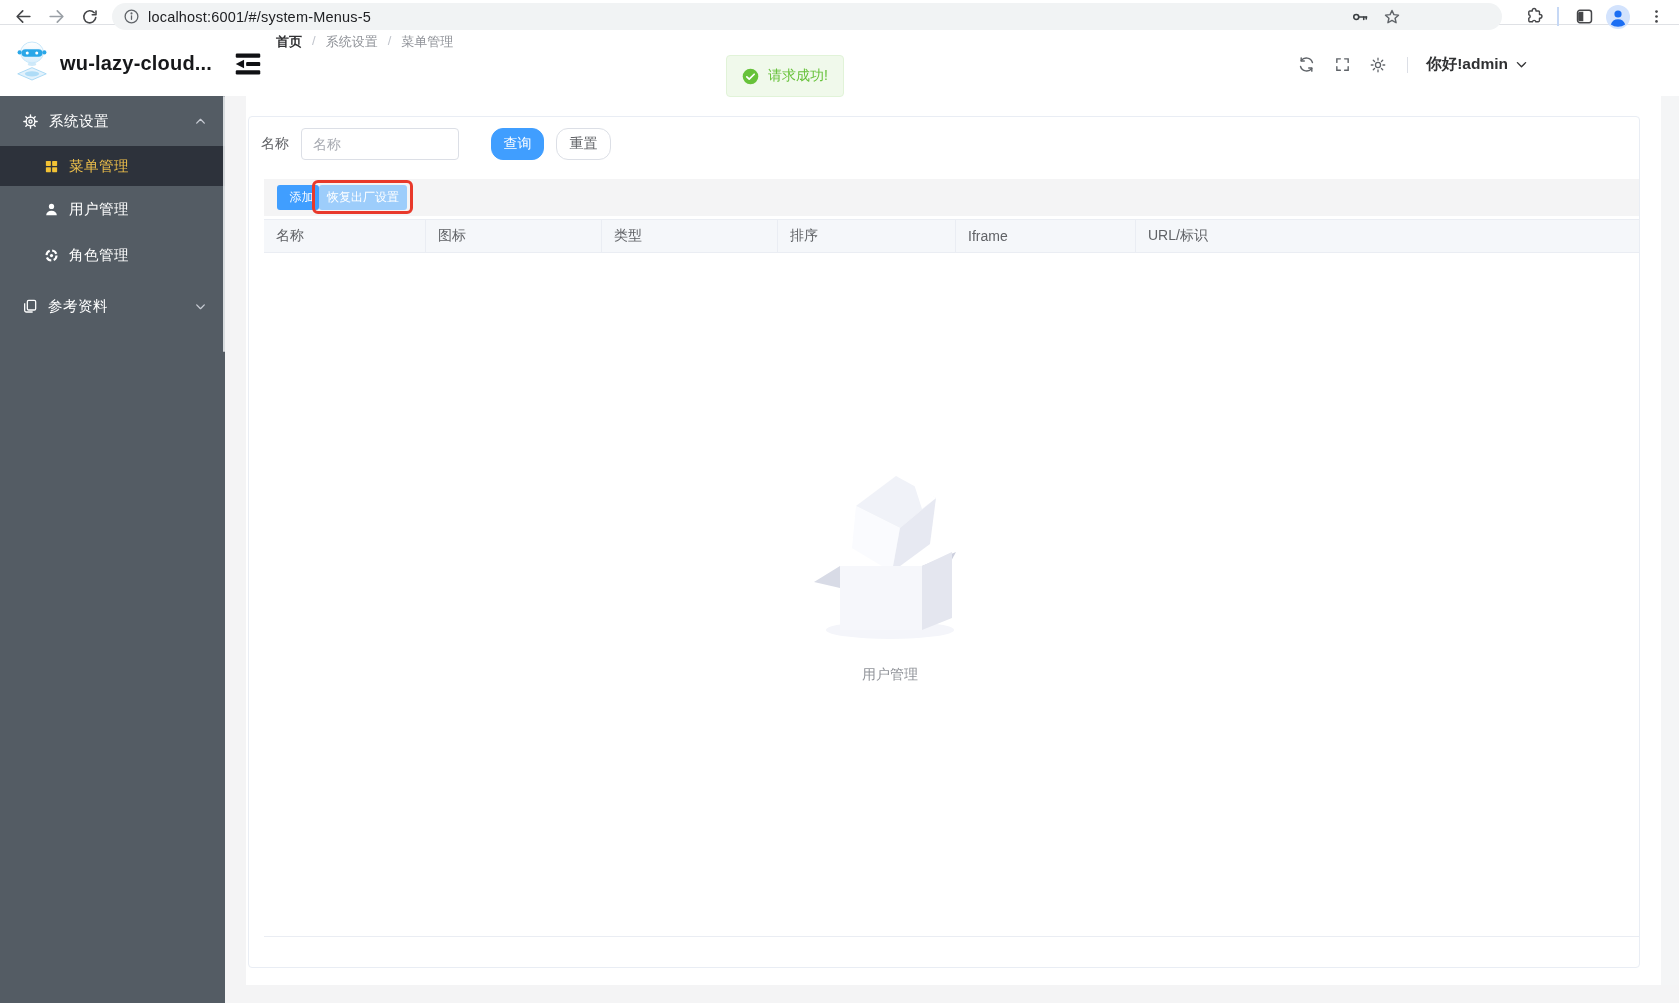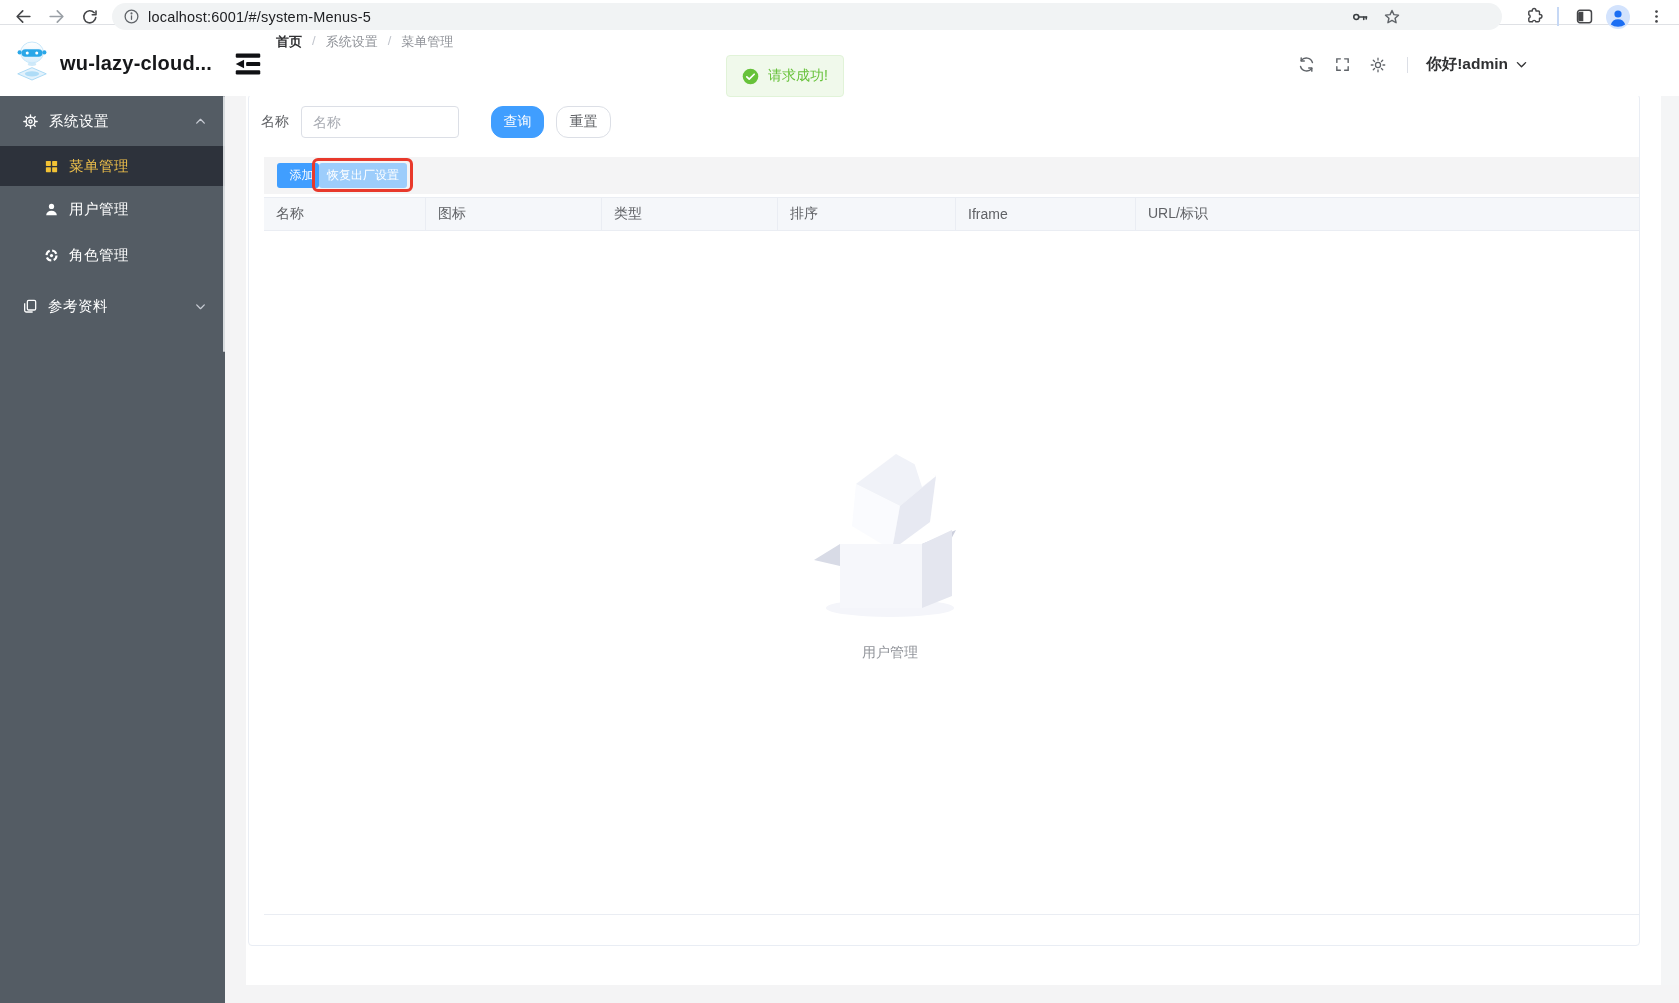--- a/index.html
+++ b/index.html
@@ -42,21 +42,21 @@
   .s-root { padding-left:22px; }
   .s-sub { padding-left:44px; }
   .s-active { background:#2d323b; }
   .s-active .lbl { color:#ecbe4a; }
 
   
   .gutter { position:absolute; left:225px; top:96px; width:21px; height:889px; background:#f4f4f5; }
   .bottom-strip { position:absolute; left:225px; top:985px; width:1454px; height:18px; background:#f4f4f5; }
   .page-scrollbar { position:absolute; left:1661px; top:33px; width:18px; height:952px; background:#f4f5f6; cursor:pointer; }
 
-  .card { position:absolute; left:248px; top:94px; width:1392px; height:852px; background:#fff; border:1px solid #e9edf4; border-radius:4px; }
+  .card { position:absolute; left:248px; top:116px; width:1392px; height:852px; background:#fff; border:1px solid #e9edf4; border-radius:4px; }
 
   .filter-row { position:absolute; left:12px; top:11px; height:32px; display:flex; align-items:center; }
   .filter-label { font-size:14px; color:#606266; margin-right:12px; }
   .filter-input { width:158px; height:32px; border:1px solid #dcdfe6; border-radius:4px; padding:0 11px; font-size:14px; color:#303133; font-family:"Liberation Sans",sans-serif; outline:none; }
   .filter-input::placeholder { color:#a8abb2; }
   .btn { height:32px; border-radius:12px; font-size:14px; font-family:"Liberation Sans",sans-serif; cursor:pointer; display:inline-flex; align-items:center; justify-content:center; }
   .btn-primary { background:#409eff; border:1px solid #409eff; color:#fff; width:53px; margin-left:32px; }
   .btn-plain { background:#fff; border:1px solid #dcdfe6; color:#606266; width:55px; margin-left:12px; }
 
   .toolbar { position:absolute; left:15px; right:0; top:62px; height:37px; background:#f4f4f5; }

